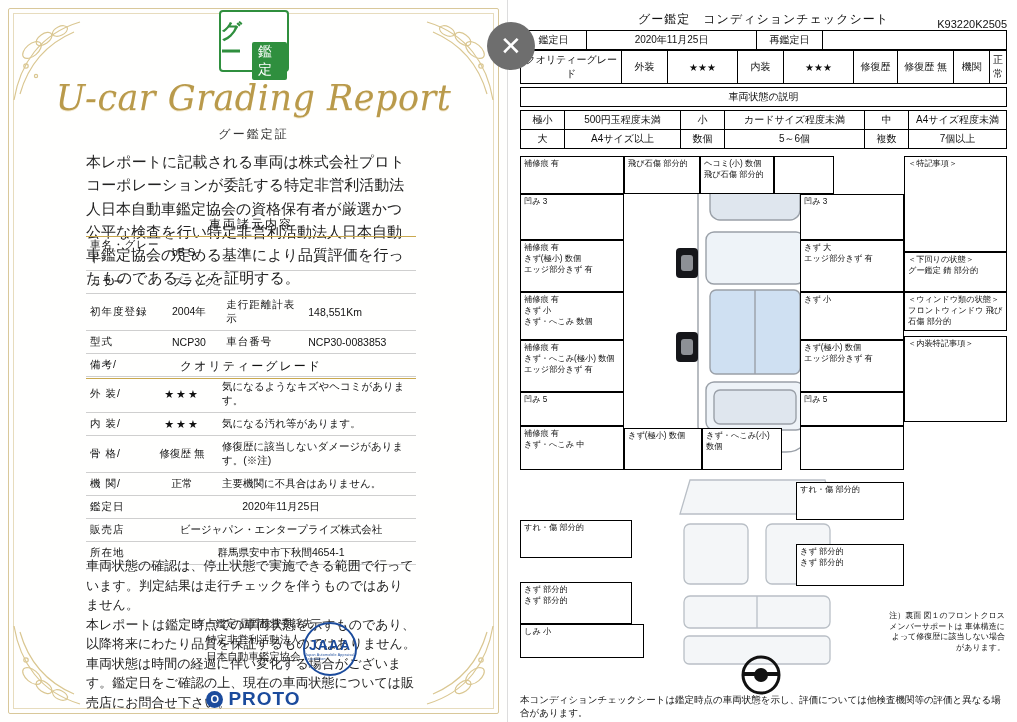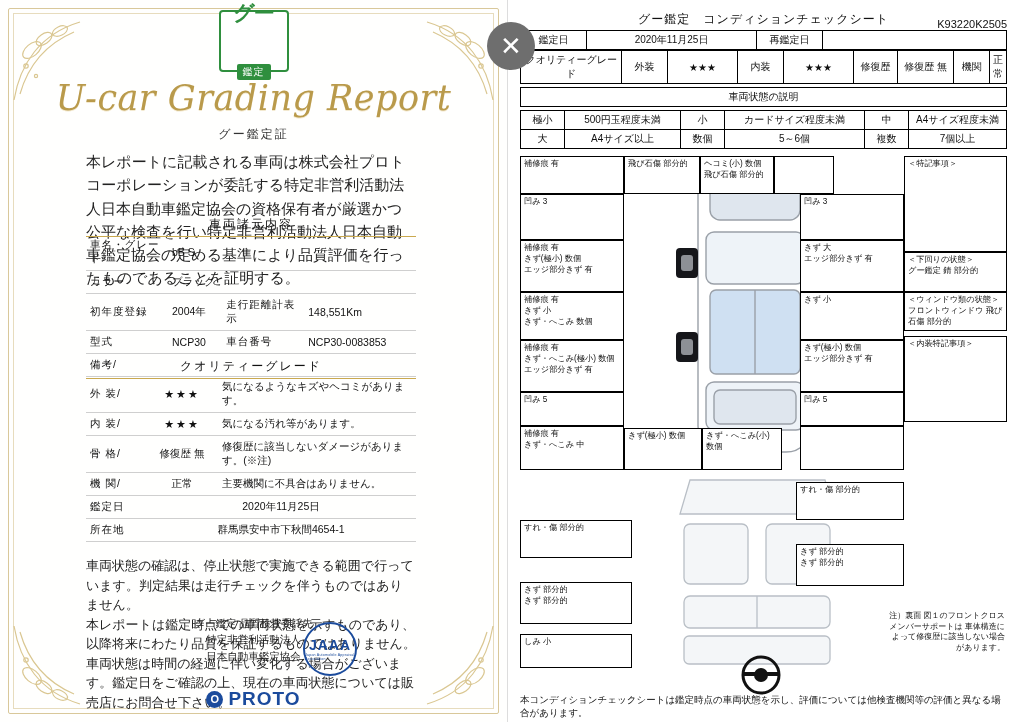--- a/index.html
+++ b/index.html
@@ -44,29 +44,29 @@
   .cf-tr{ right:10px; top:14px; transform:scaleX(-1); }
   .cf-bl{ left:10px; bottom:10px; transform:scaleY(-1); }
   .cf-br{ right:10px; bottom:10px; transform:scale(-1,-1); }
 
   .goo-logo{
     position:absolute; left:50%; top:10px; transform:translateX(-50%);
     width:70px; height:62px;
     border:2px solid #2f8f3e;
     border-radius:4px;
     background:#fff;
-    display:flex; flex-direction:column; align-items:center; justify-content:center;
+    display:flex; flex-direction:row; align-items:center; justify-content:center;
     gap:1px;
   }
   .goo-logo .g-top{
     font-size:21px; font-weight:bold; color:#2f8f3e; line-height:1;
     letter-spacing:-1px;
   }
   .goo-logo .g-bot{
-    font-size:10px; color:#fff; background:#2f8f3e; padding:1px 6px; border-radius:2px;
+    font-size:14px; color:#fff; background:#2f8f3e; padding:1px 6px; border-radius:2px;
     letter-spacing:1px;
     margin-top:40px;
   }
 
   .report-title{
     position:absolute; top:78px; left:0; right:0;
     text-align:center;
     font-family:"DejaVu Serif", serif;
     font-style:italic;
     font-size:35px;
@@ -358,20 +358,24 @@
       <tr>
         <td class="lbl">機 関/</td>
         <td class="mid">正常</td>
         <td class="val">主要機関に不具合はありません。</td>
       </tr>
       <tr>
         <td class="lbl">鑑定日</td>
         <td class="val c" colspan="2">2020年11月25日</td>
       </tr>
       <tr>
+        <td class="lbl">販売店</td>
+        <td class="val c" colspan="2">ビージャパン・エンタープライズ株式会社</td>
+      </tr>
+      <tr>
         <td class="lbl">所在地</td>
         <td class="val c" colspan="2">群馬県安中市下秋間4654-1</td>
       </tr>
     </tbody>
       </table>
 
     <div class="note-block" style="white-space:pre-line">車両状態の確認は、停止状態で実施できる範囲で行っています。判定結果は走行チェックを伴うものではありません。
 本レポートは鑑定時点での車両状態を示すものであり、以降将来にわたり品質を保証するものではありません。車両状態は時間の経過に伴い変化する場合がございます。鑑定日をご確認の上、現在の車両状態については販売店にお問合せ下さい。</div>
 
     <div class="footer-left">
@@ -521,21 +525,21 @@
 
       <div class="cell" style="left:104px; top:276px; width:78px; height:42px;">きず(極小) 数個</div>
       <div class="cell" style="left:182px; top:276px; width:80px; height:42px;">きず・へこみ(小) 数個</div>
 
       <div class="cell" style="left:276px; top:330px; width:108px; height:38px;">すれ・傷 部分的</div>
       <div class="cell" style="left:0px; top:368px; width:112px; height:38px;">すれ・傷 部分的</div>
       <div class="cell" style="left:276px; top:392px; width:108px; height:42px; white-space:pre-line">きず 部分的
 きず 部分的</div>
       <div class="cell" style="left:0px; top:430px; width:112px; height:42px; white-space:pre-line">きず 部分的
 きず 部分的</div>
-      <div class="cell" style="left:0px; top:482px; width:112px; height:34px;">しみ 小</div>
+      <div class="cell" style="left:0px; top:472px; width:124px; height:34px;">しみ 小</div>
 
       <div class="cell" style="left:384px; top:4px; width:103px; height:96px;">
         <div>＜特記事項＞</div>
       </div>
       <div class="cell" style="left:384px; top:100px; width:103px; height:40px;">
         <div>＜下回りの状態＞</div>
         <div style="white-space:pre-line">グー鑑定 錆 部分的</div>
       </div>
       <div class="cell" style="left:384px; top:140px; width:103px; height:39px;">
         <div>＜ウィンドウ類の状態＞</div>

